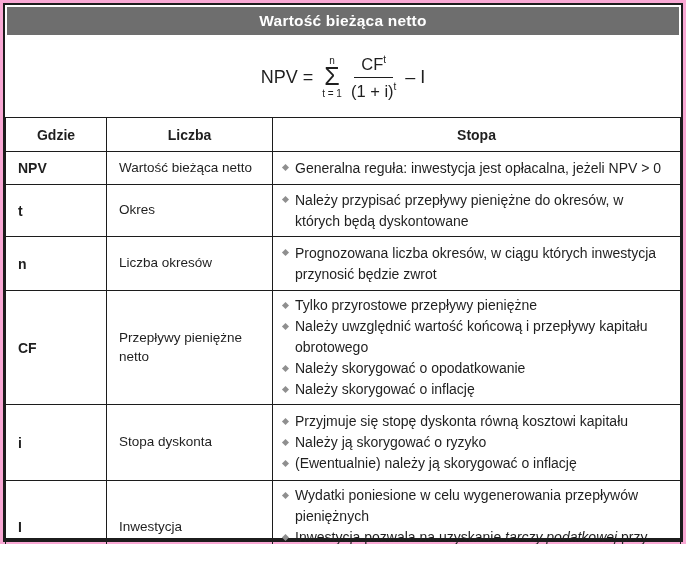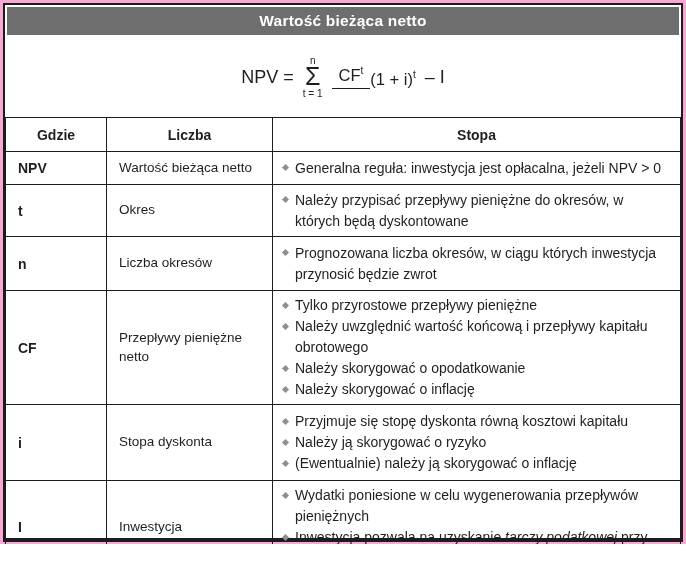--- a/index.html
+++ b/index.html
@@ -18,21 +18,21 @@
     font-weight:bold;font-size:15.5px;letter-spacing:0.2px;
   }
   .formula-wrap{
     flex:0 0 auto;height:80px;
     display:flex;align-items:center;justify-content:center;
   }
   .formula{display:flex;align-items:center;gap:9px;font-size:18px;}
   .f-sigma{display:inline-flex;flex-direction:column;align-items:center;line-height:1;}
   .f-sig-top,.f-sig-bot{font-size:10px;line-height:1.1;}
   .f-sig-sym{font-size:25px;line-height:0.85;}
-  .f-frac{display:inline-flex;flex-direction:row;align-items:center;font-size:16.5px;}
+  .f-frac{display:inline-flex;flex-direction:column;align-items:center;font-size:16.5px;}
   .f-num{border-bottom:1.6px solid #1c1c1c;padding:0 7px 3px;}
   .f-den{padding-top:3px;}
   .f-frac sup{font-size:10px;}
   
   table.tbl{
     flex:1 1 auto;width:100%;border-collapse:collapse;table-layout:fixed;
   }
   .tbl th,.tbl td{border:1.5px solid #1c1c1c;vertical-align:middle;}
   .tbl thead th{font-size:14px;font-weight:bold;text-align:center;}
   .r-head{height:34px;margin-left:24px;}

